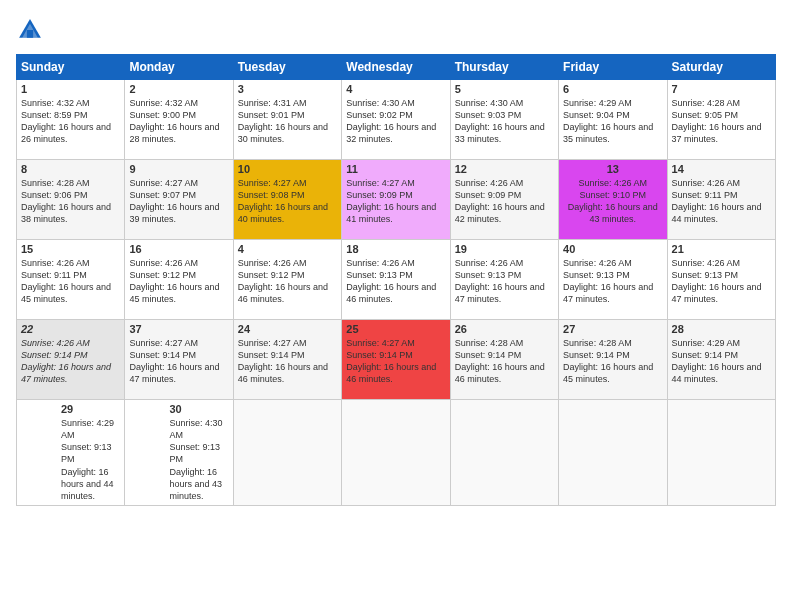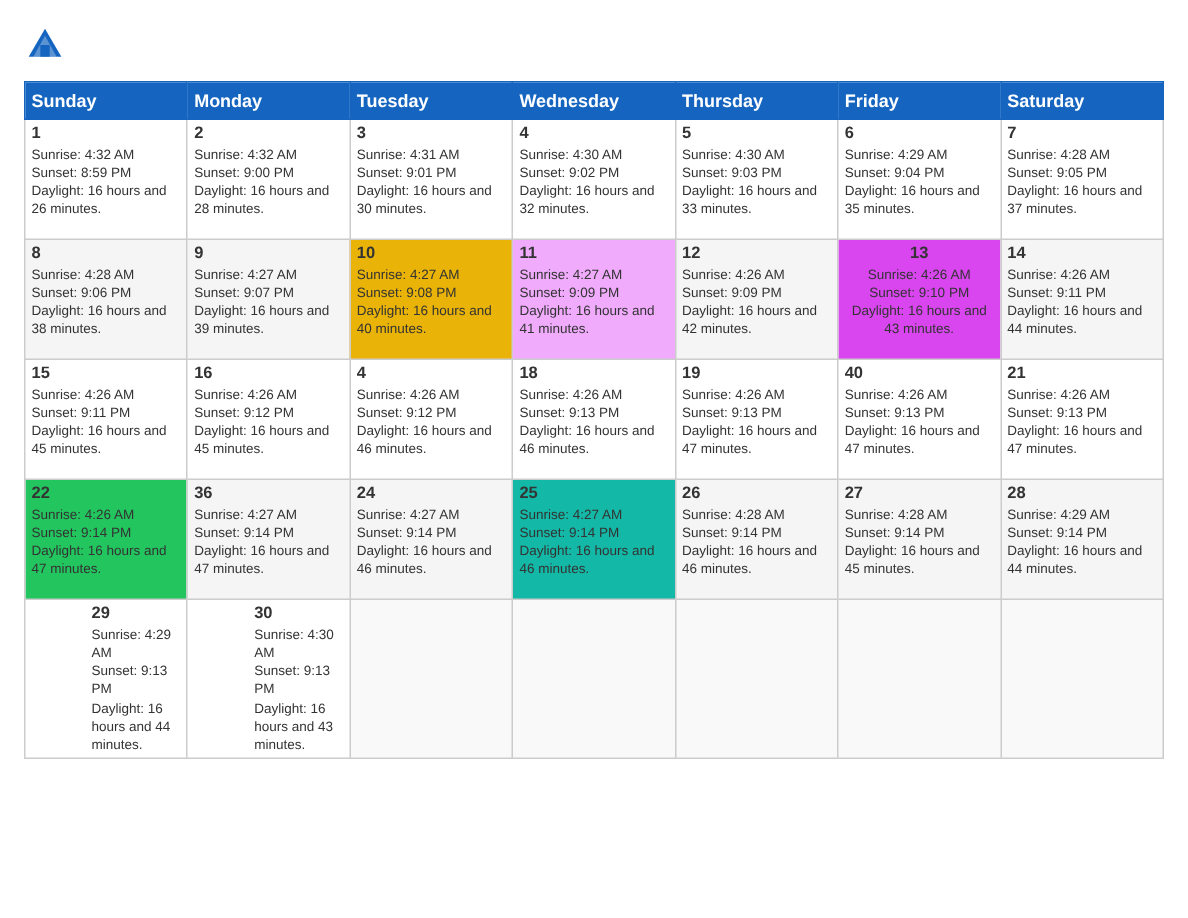--- a/index.html
+++ b/index.html
@@ -308,45 +308,45 @@
           <td>
     <span class="day-num">21</span>
     <div class="day-info">
       Sunrise: 4:26 AM<br>
       Sunset: 9:13 PM<br>
       Daylight: 16 hours and 47 minutes.
     </div>
   </td>
         </tr>
         <tr>
-          <td style="background: #22c55e;">
+          <td style="background: #e5e5e5; font-style: italic;">
     <span class="day-num">22</span>
     <div class="day-info">
       Sunrise: 4:26 AM<br>
       Sunset: 9:14 PM<br>
       Daylight: 16 hours and 47 minutes.
     </div>
   </td>
           <td style="background: rgb(245, 245, 245);">
-    <span class="day-num">36</span>
+    <span class="day-num">37</span>
     <div class="day-info">
       Sunrise: 4:27 AM<br>
       Sunset: 9:14 PM<br>
       Daylight: 16 hours and 47 minutes.
     </div>
   </td>
           <td style="background: rgb(245, 245, 245);">
     <span class="day-num">24</span>
     <div class="day-info">
       Sunrise: 4:27 AM<br>
       Sunset: 9:14 PM<br>
       Daylight: 16 hours and 46 minutes.
     </div>
   </td>
-          <td style="background: #14b8a6;">
+          <td style="background: #ef4444;">
     <span class="day-num">25</span>
     <div class="day-info">
       Sunrise: 4:27 AM<br>
       Sunset: 9:14 PM<br>
       Daylight: 16 hours and 46 minutes.
     </div>
   </td>
           <td style="background: rgb(245, 245, 245);">
     <span class="day-num">26</span>
     <div class="day-info">

